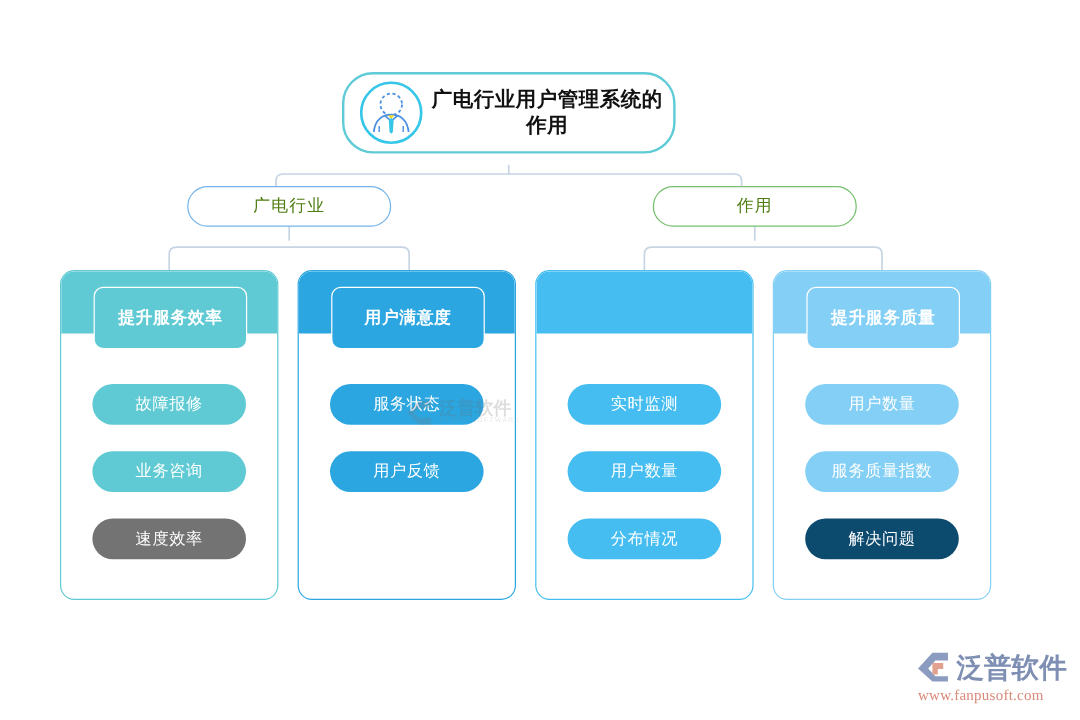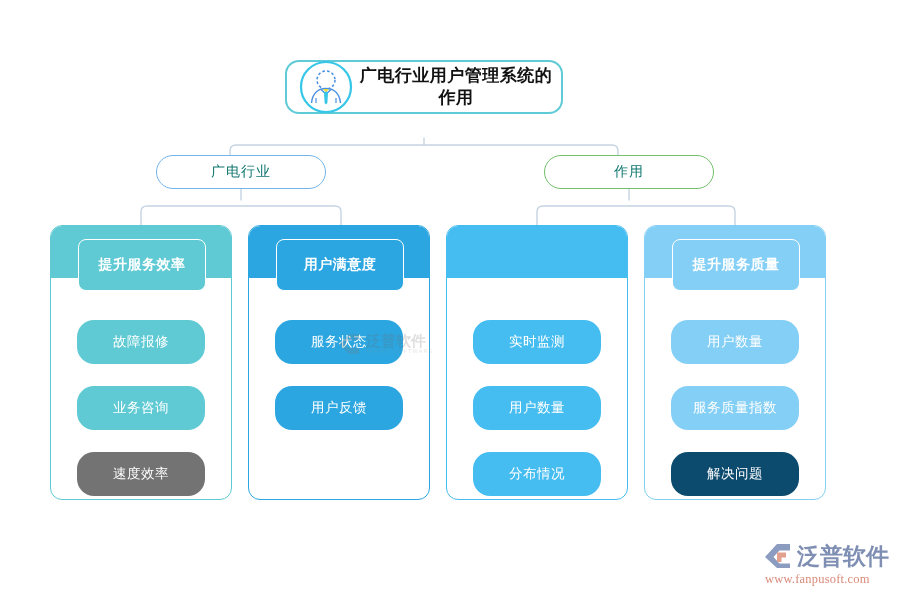--- a/index.html
+++ b/index.html
@@ -29,23 +29,23 @@
     height: 600px;
     pointer-events: none;
   }
 
   
   #root-node {
     position: absolute;
     left: 285px;
     top: 60px;
     width: 278px;
-    height: 54px;
+    height: 68px;
     border: 2px solid #5ECBD6;
-    border-radius: 14px;
+    border-radius: 26px;
     background: #ffffff;
     display: flex;
     align-items: center;
     padding-left: 10px;
   }
   #root-avatar {
     flex: 0 0 auto;
     width: 58px;
     height: 58px;
   }
@@ -63,21 +63,21 @@
   
   .branch-pill {
     position: absolute;
     height: 34px;
     border-radius: 17px;
     background: #ffffff;
     display: flex;
     align-items: center;
     justify-content: center;
     font-size: 14px;
-    color: #0f766e;
+    color: #4d7c0f;
     letter-spacing: 1px;
   }
   #branch-industry {
     left: 156px;
     top: 155px;
     width: 170px;
     border: 1.6px solid #74B4EA;
   }
   #branch-function {
     left: 544px;
@@ -126,21 +126,21 @@
     left: 0;
     top: 94px;
     width: 100%;
     display: flex;
     flex-direction: column;
     align-items: center;
     gap: 22px;
   }
   .card-item {
     width: 128px;
-    height: 44px;
+    height: 34px;
     border-radius: 17px;
     display: flex;
     align-items: center;
     justify-content: center;
     font-size: 13.5px;
     color: #ffffff;
     letter-spacing: 0.5px;
     white-space: nowrap;
   }
 

